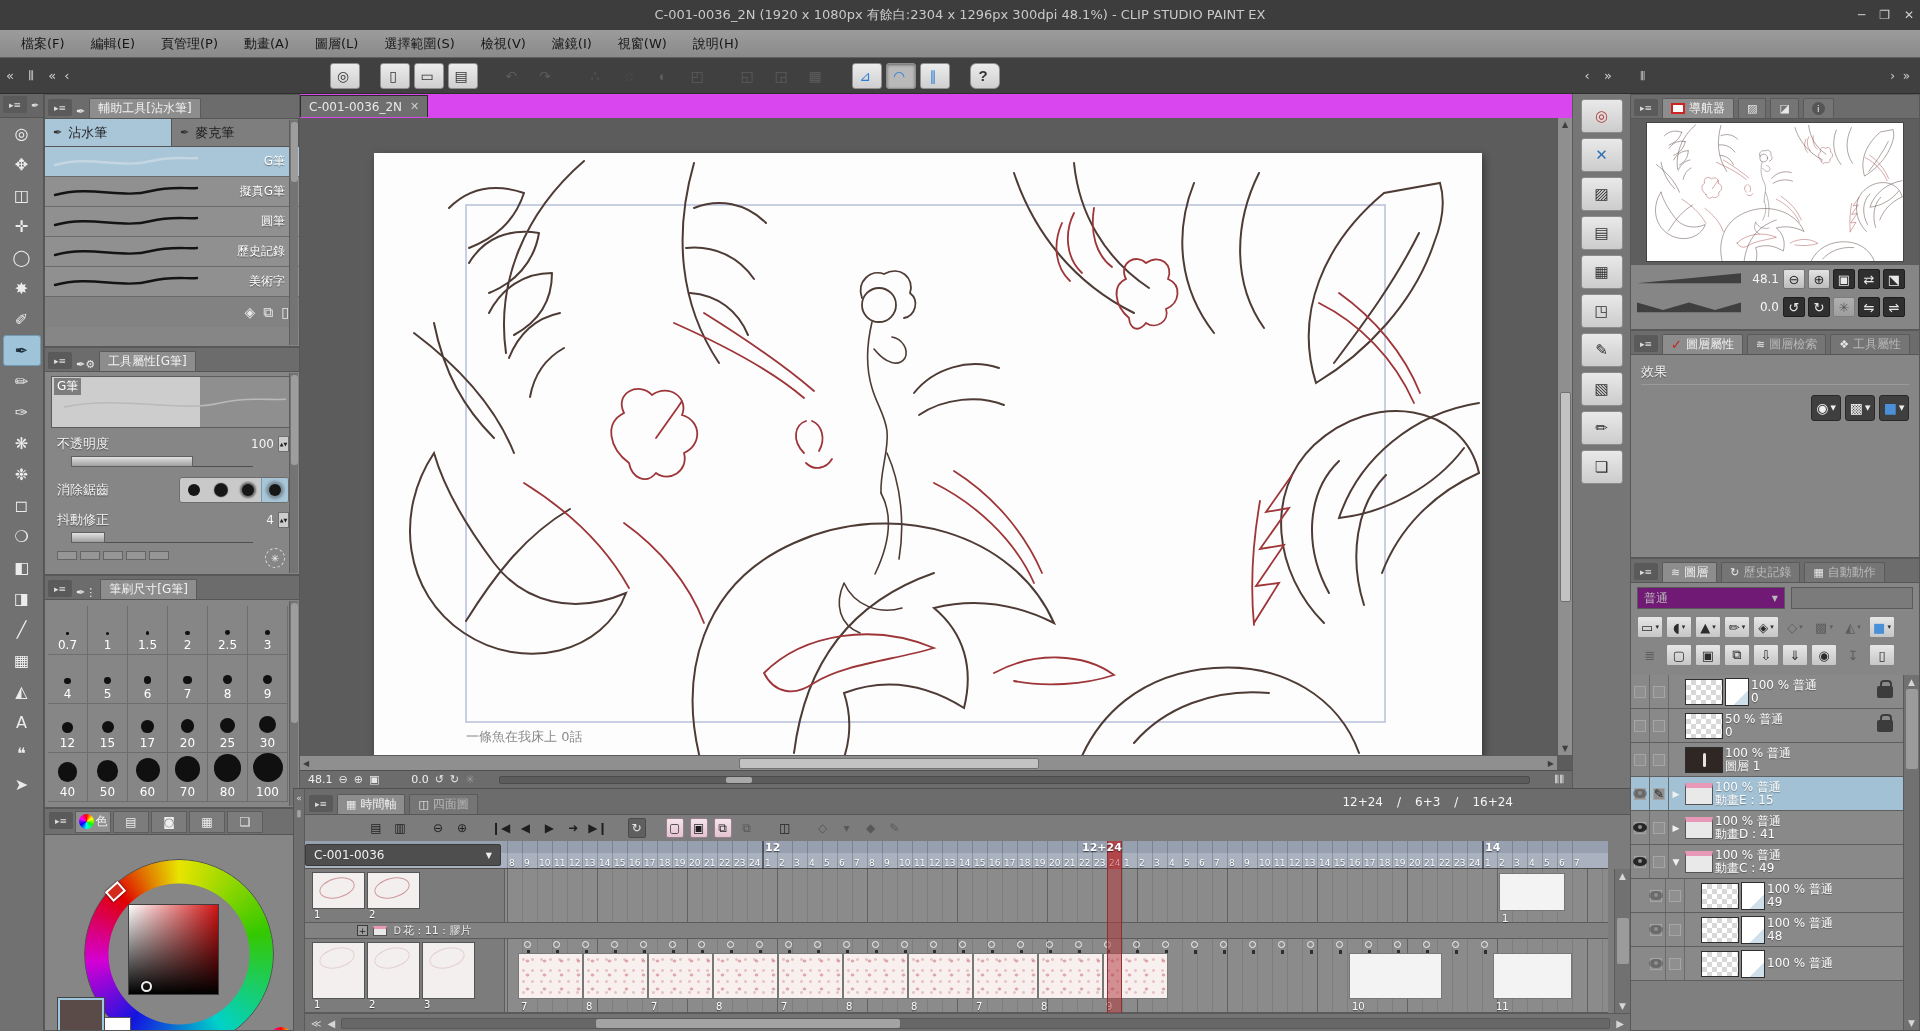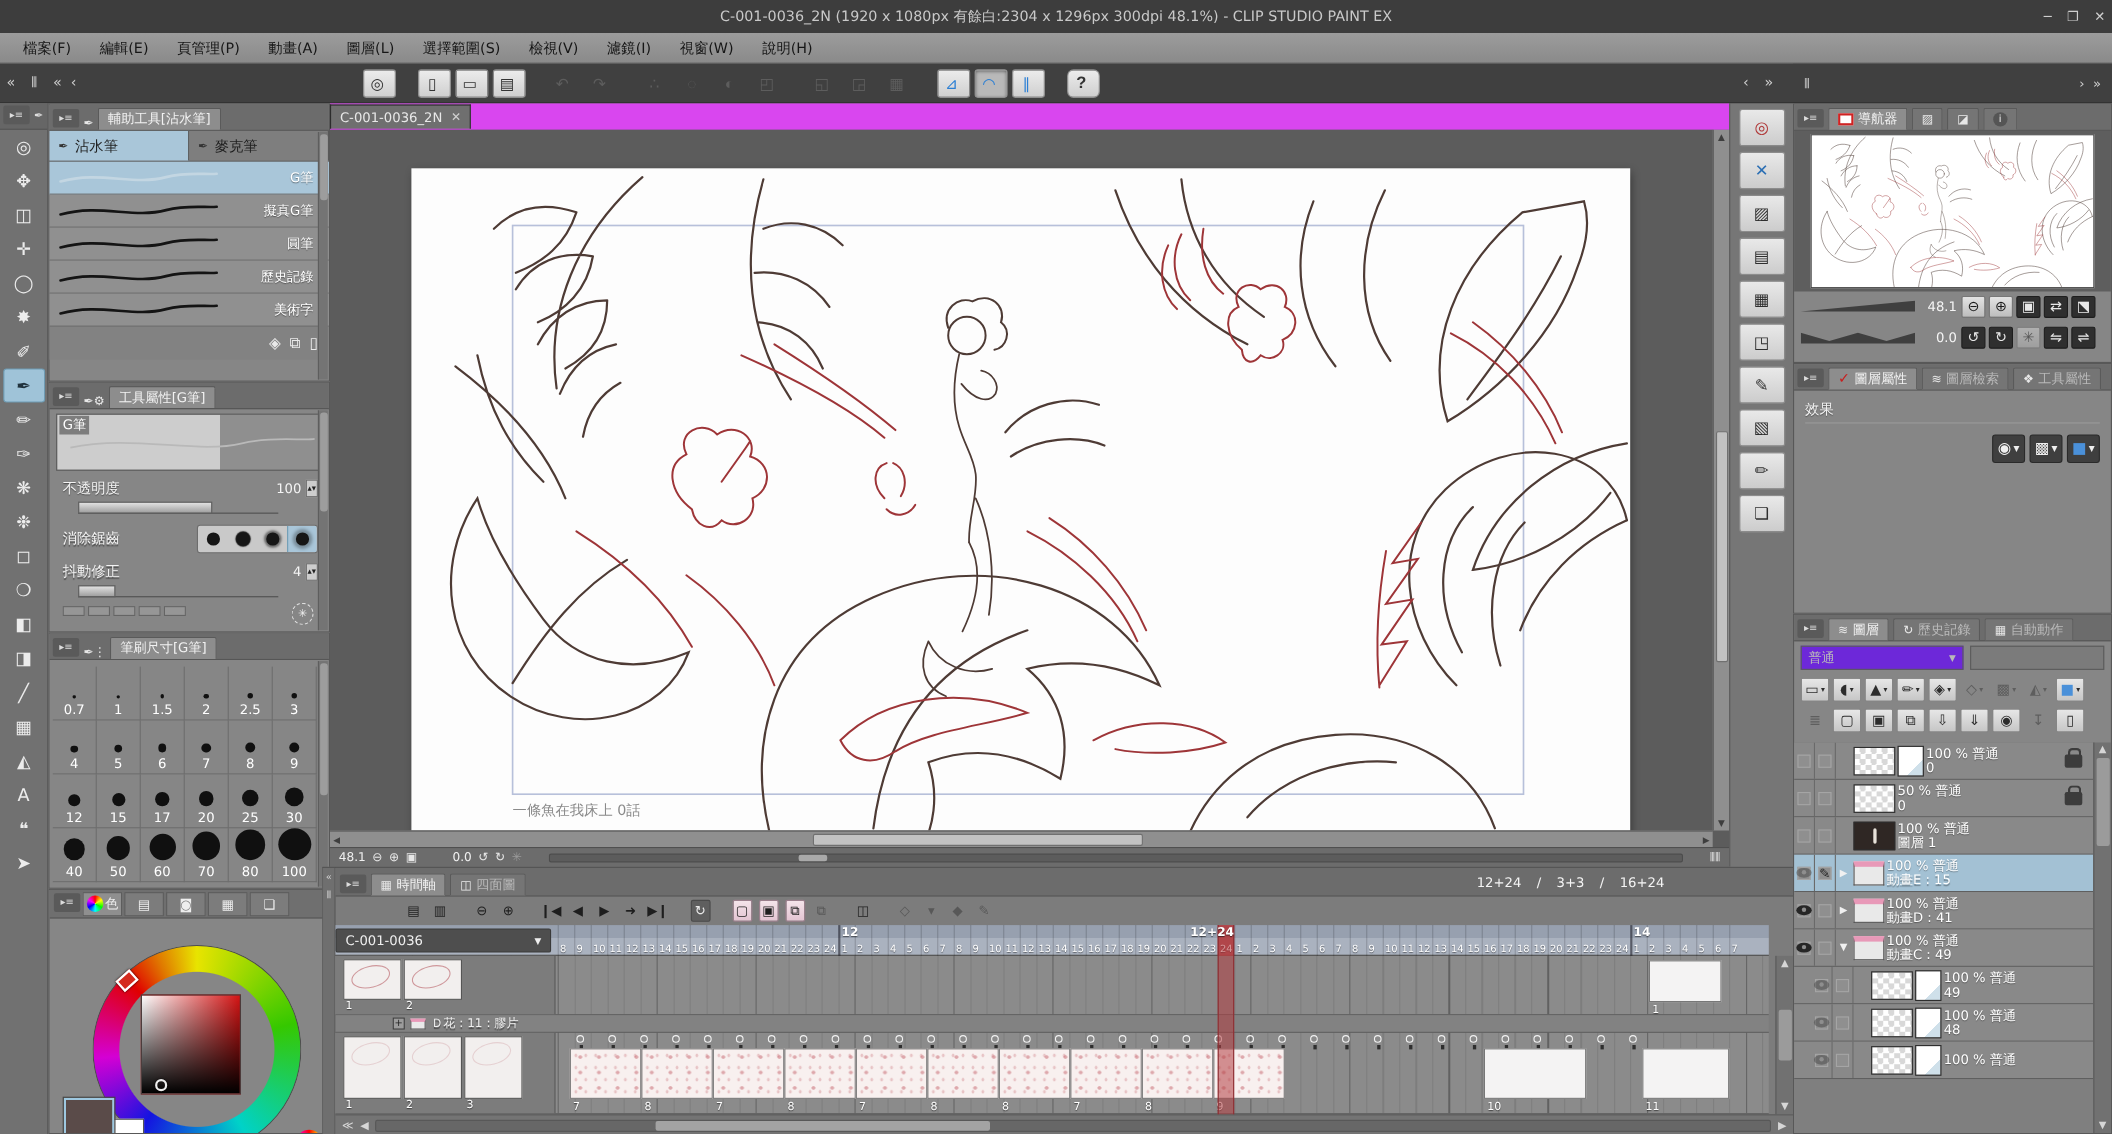--- a/index.html
+++ b/index.html
@@ -134,21 +134,21 @@
   .nbtn.dim{opacity:.45}
 
   #layerprop{left:1630px;top:330px;width:290px;height:228px}
   .lp-body{padding:8px 10px;color:#f2f2f2}
   .lp-body .eff{font-size:13px;border-bottom:1px solid #9a9a9a;padding-bottom:3px;text-shadow:0 1px 1px rgba(0,0,0,.4)}
   .effbtns{display:flex;justify-content:flex-end;gap:4px;margin-top:10px}
   .effbtn{width:30px;height:26px;background:#3f3f3f;border:1px solid #2a2a2a;border-radius:3px;display:flex;align-items:center;justify-content:center;color:#efefef;font-size:14px}
 
   #layers{left:1630px;top:558px;width:290px;height:473px}
   .blendrow{display:flex;align-items:center;gap:6px;padding:4px 6px}
-  .blendsel{width:148px;height:22px;background:#6d28d9;border:1px solid #5a5a5a;display:flex;align-items:center;justify-content:space-between;padding:0 6px;color:#b9b9b9}
+  .blendsel{width:148px;height:22px;background:#701a75;border:1px solid #5a5a5a;display:flex;align-items:center;justify-content:space-between;padding:0 6px;color:#b9b9b9}
   .opbox{flex:1;height:22px;background:#7b7b7b;border:1px solid #5a5a5a}
   .lirow{display:flex;align-items:center;gap:3px;padding:2px 6px;height:28px}
   .libtn{width:26px;height:22px;display:flex;align-items:center;justify-content:center;background:linear-gradient(#e7e7e7,#c6c6c6);border:1px solid #858585;border-radius:2px;color:#2c2c2c;font-size:13px}
   .libtn.dim{background:none;border-color:transparent;color:#5e5e5e}
   .libtn .dd{font-size:7px;margin-left:2px}
   .layerlist{position:absolute;left:0;top:116px;right:16px;bottom:0;overflow:hidden;background:#7f7f7f}
   .lscroll{position:absolute;right:0;top:116px;bottom:0;width:16px;background:#717171;border-left:1px solid #5a5a5a;display:flex;flex-direction:column;align-items:center;color:#d6d6d6;font-size:9px;padding:2px 0}
   .lscroll .vthumb3{width:12px;height:80px;background:#9b9b9b;border-radius:2px;margin-top:2px}
   .lrow{height:34px;border-bottom:1px solid #5f5f5f;display:flex;align-items:center;background:#898989;position:relative;padding-right:4px}
   .lrow.sel{background:#a3c1d4}
@@ -1313,21 +1313,21 @@
       <span class="tlbtn dim">
         <span>◆</span>
       </span>
       <span class="tlbtn dim">
         <span>✎</span>
       </span>
     </div>
   <div class="timeinfo">
     <span>12+24</span>
     <span>/</span>
-    <span>3+3</span>
+    <span>6+3</span>
     <span>/</span>
     <span>16+24</span>
   </div>
   <div class="rulerrow">
     <span class="clipbox">
       <span>C-001-0036</span>
       <span style="font-size:8px">▼</span>
     </span>
     <div class="rcells">
 

